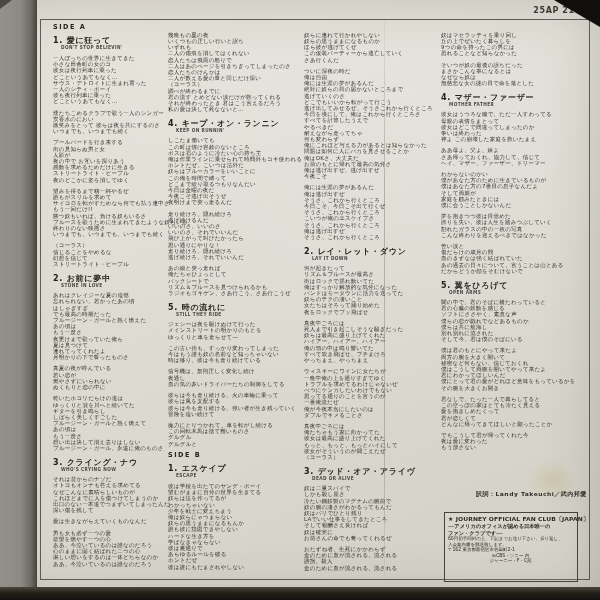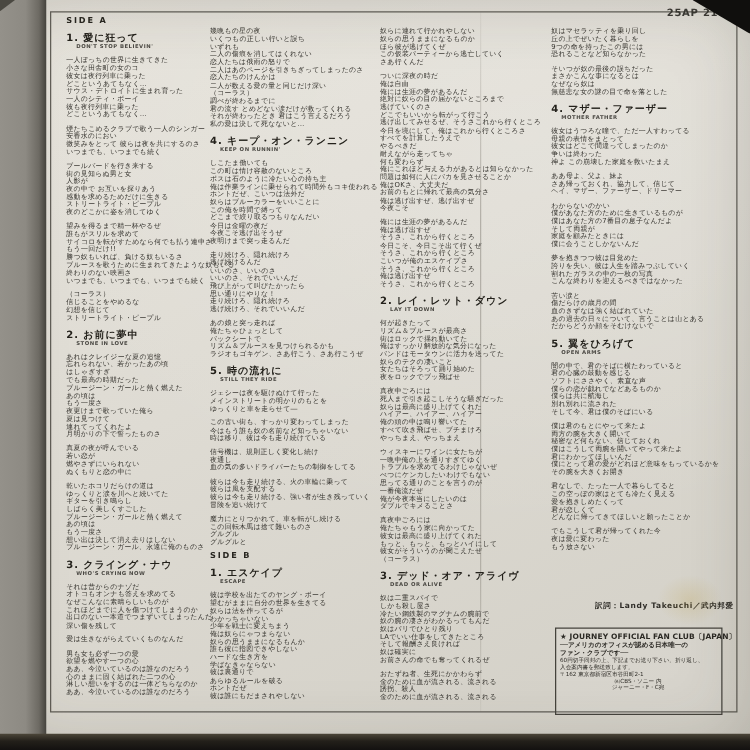--- a/index.html
+++ b/index.html
@@ -5,21 +5,21 @@
   html,body{margin:0;padding:0;}
   body{width:600px;height:600px;background:#1b1a18;font-family:"DejaVu Sans",sans-serif;}
   .photo{position:relative;width:600px;height:600px;overflow:hidden;background:#1b1a18;}
   .paper{position:absolute;inset:0;
     background:
       radial-gradient(120% 90% at 70% 18%, rgba(255,255,255,.15), rgba(0,0,0,0) 60%),
       linear-gradient(155deg,#e7e4dc 0%, #dedbd3 45%, #d2cfc6 100%);
   }
   .paper::after{content:"";position:absolute;inset:0;box-shadow:inset 0 0 55px rgba(60,55,45,.22);pointer-events:none;}
   .catalog{position:absolute;top:6px;right:13px;font-size:8px;font-weight:bold;letter-spacing:.6px;color:#3b3a35;}
-  .frame{position:absolute;left:40px;top:9px;width:548px;height:559px;border:1px solid rgba(55,52,45,.75);}
+  .frame{position:absolute;left:40px;top:19px;width:548px;height:559px;border:1px solid rgba(55,52,45,.75);}
   .crease{position:absolute;left:343px;top:0;bottom:0;width:1px;background:linear-gradient(180deg,rgba(70,64,54,.05),rgba(70,64,54,.3) 30%,rgba(70,64,54,.25) 80%,rgba(70,64,54,.05));}
   .stain{position:absolute;right:22px;bottom:100px;width:52px;height:40px;border-radius:50%;
     background:radial-gradient(closest-side, rgba(186,156,66,.22), rgba(186,156,66,0));}
   
   .col{position:absolute;transform:scale(.5);transform-origin:0 0;font-size:11px;line-height:12.4px;
        color:#34322d;letter-spacing:.5px;}
   .col-1{left:12px;top:4px;width:240px;}
   .col-2{left:127px;top:12px;width:280px;}
   .col-3{left:263px;top:12px;width:280px;}
   .col-4{left:400px;top:12px;width:310px;}

